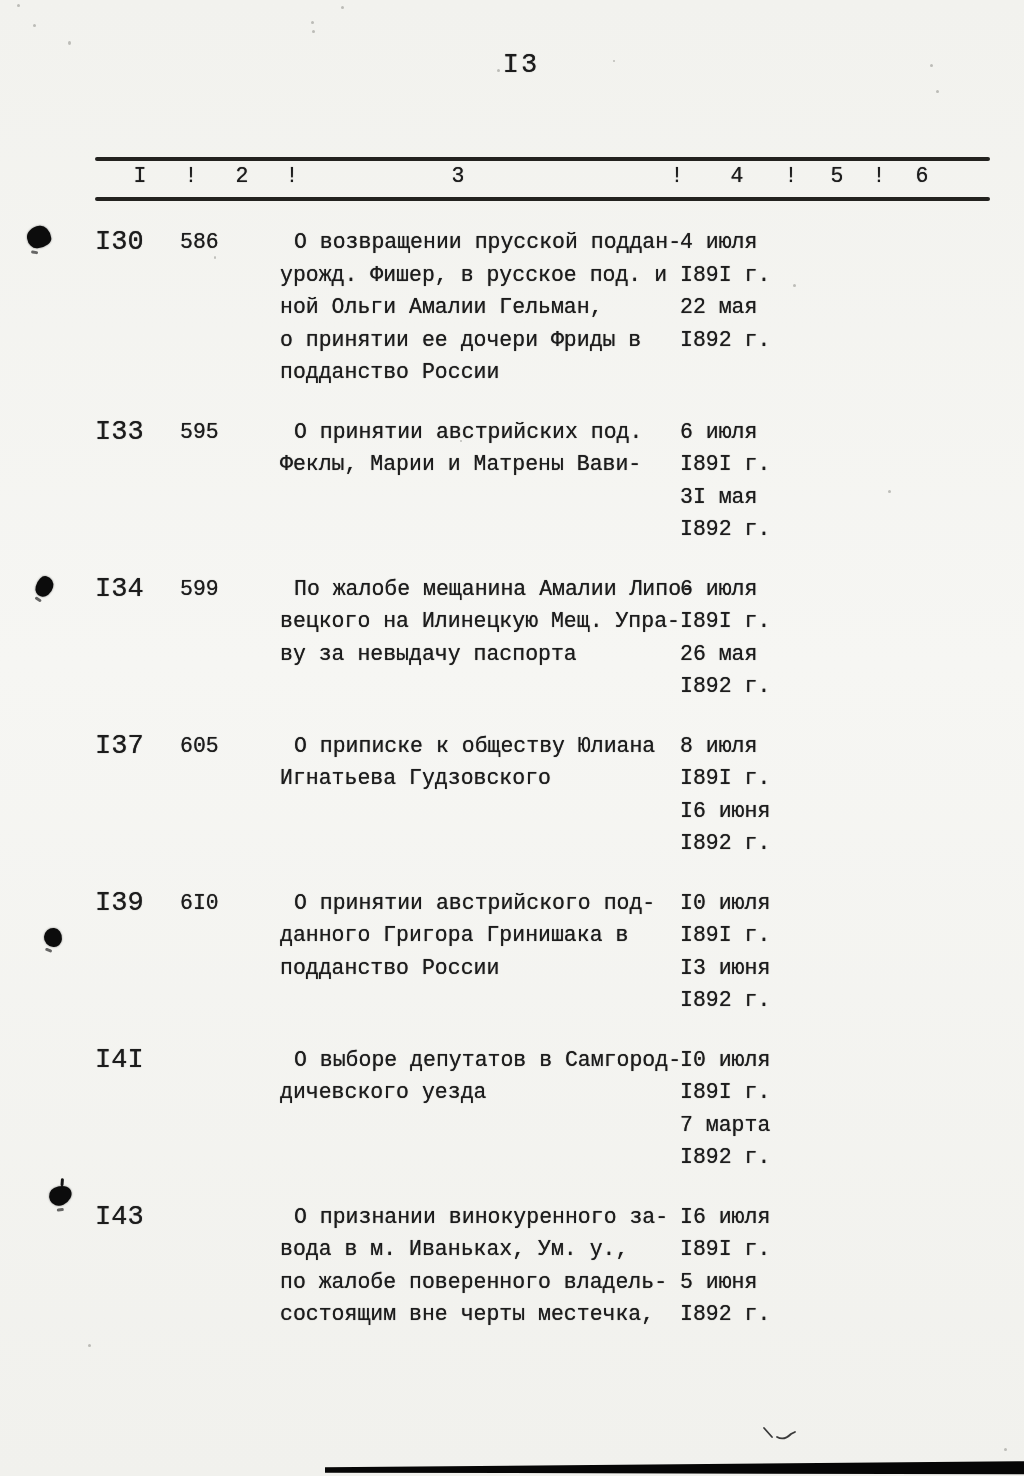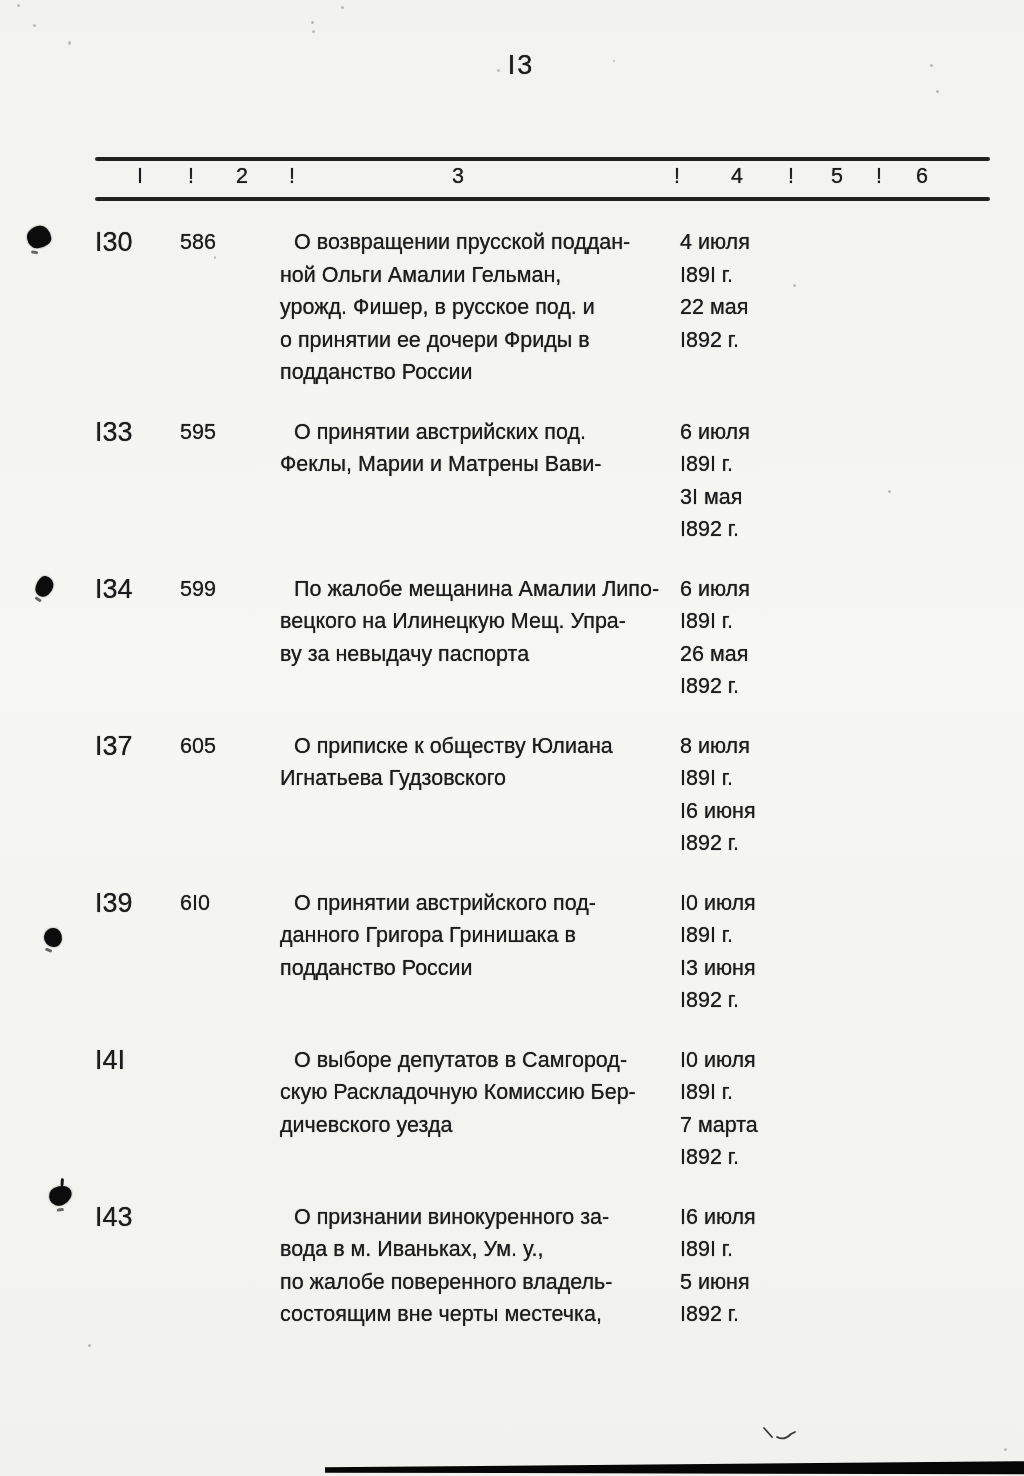--- a/index.html
+++ b/index.html
@@ -2,21 +2,21 @@
 <html><head>
 <meta charset="utf-8">
 <style>
   html,body{margin:0;padding:0;background:#dddcd8;}
   .page{
     position:relative;
     width:1024px;height:1476px;
     margin:0 auto;
     background:linear-gradient(180deg,#f2f2ee 0%,#f6f6f3 45%,#f1f1ed 100%);
     overflow:hidden;
-    font-family:Liberation Sans, sans-serif;
+    font-family:Liberation Mono, monospace;
     color:#1c1c1c;
     text-shadow:0 0 0.8px rgba(25,25,25,0.85);
   }
   .abs{position:absolute;}
   .page-number{
     position:absolute;top:50px;left:521px;transform:translateX(-50%);
     font-size:27px;letter-spacing:2px;
   }
   .rule{
     position:absolute;left:95px;width:895px;height:4px;
@@ -83,22 +83,22 @@
       <div class="header-cell" style="left: 922px;">6</div>
     </div>
   <div class="rule bottom"></div>
 
   <div id="entries">
       <div class="entry" style="top: 226px;">
         <div class="case-no">I30</div>
         <div class="file-no">586</div>
         <div class="desc">
           <div class="line">О возвращении прусской поддан-</div>
+          <div class="line">урожд. Фишер, в русское под. и</div>
           <div class="line">ной Ольги Амалии Гельман,</div>
-          <div class="line">урожд. Фишер, в русское под. и</div>
           <div class="line">о принятии ее дочери Фриды в</div>
           <div class="line">подданство России</div>
         </div>
         <div class="dates">
           <div class="line">4 июля</div>
           <div class="line">I89I г.</div>
           <div class="line">22 мая</div>
           <div class="line">I892 г.</div>
         </div>
       </div>
@@ -157,21 +157,20 @@
           <div class="line">I0 июля</div>
           <div class="line">I89I г.</div>
           <div class="line">I3 июня</div>
           <div class="line">I892 г.</div>
         </div>
       </div>
       <div class="entry" style="top: 1043.5px;">
         <div class="case-no">I4I</div>
         <div class="desc">
           <div class="line">О выборе депутатов в Самгород-</div>
-          <div class="line">скую Раскладочную Комиссию Бер-</div>
           <div class="line">дичевского уезда</div>
         </div>
         <div class="dates">
           <div class="line">I0 июля</div>
           <div class="line">I89I г.</div>
           <div class="line">7 марта</div>
           <div class="line">I892 г.</div>
         </div>
       </div>
       <div class="entry" style="top: 1200.5px;">

